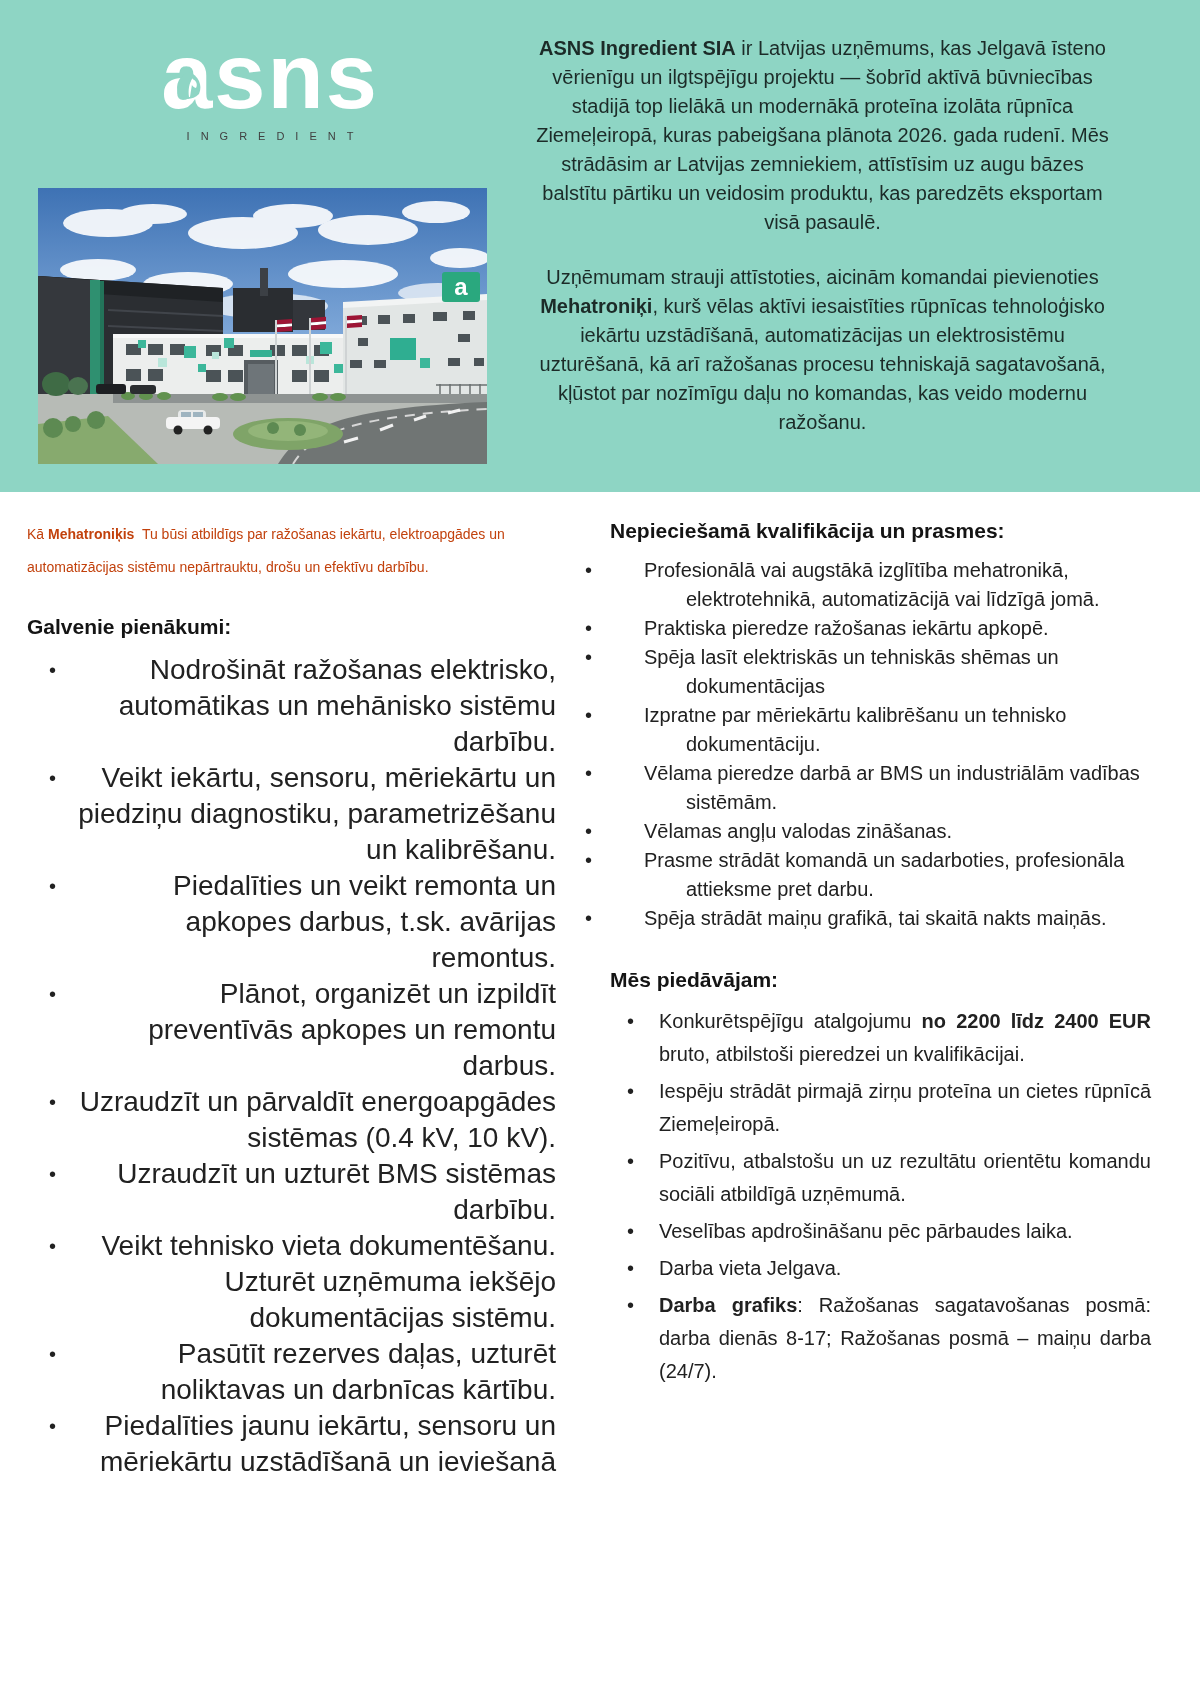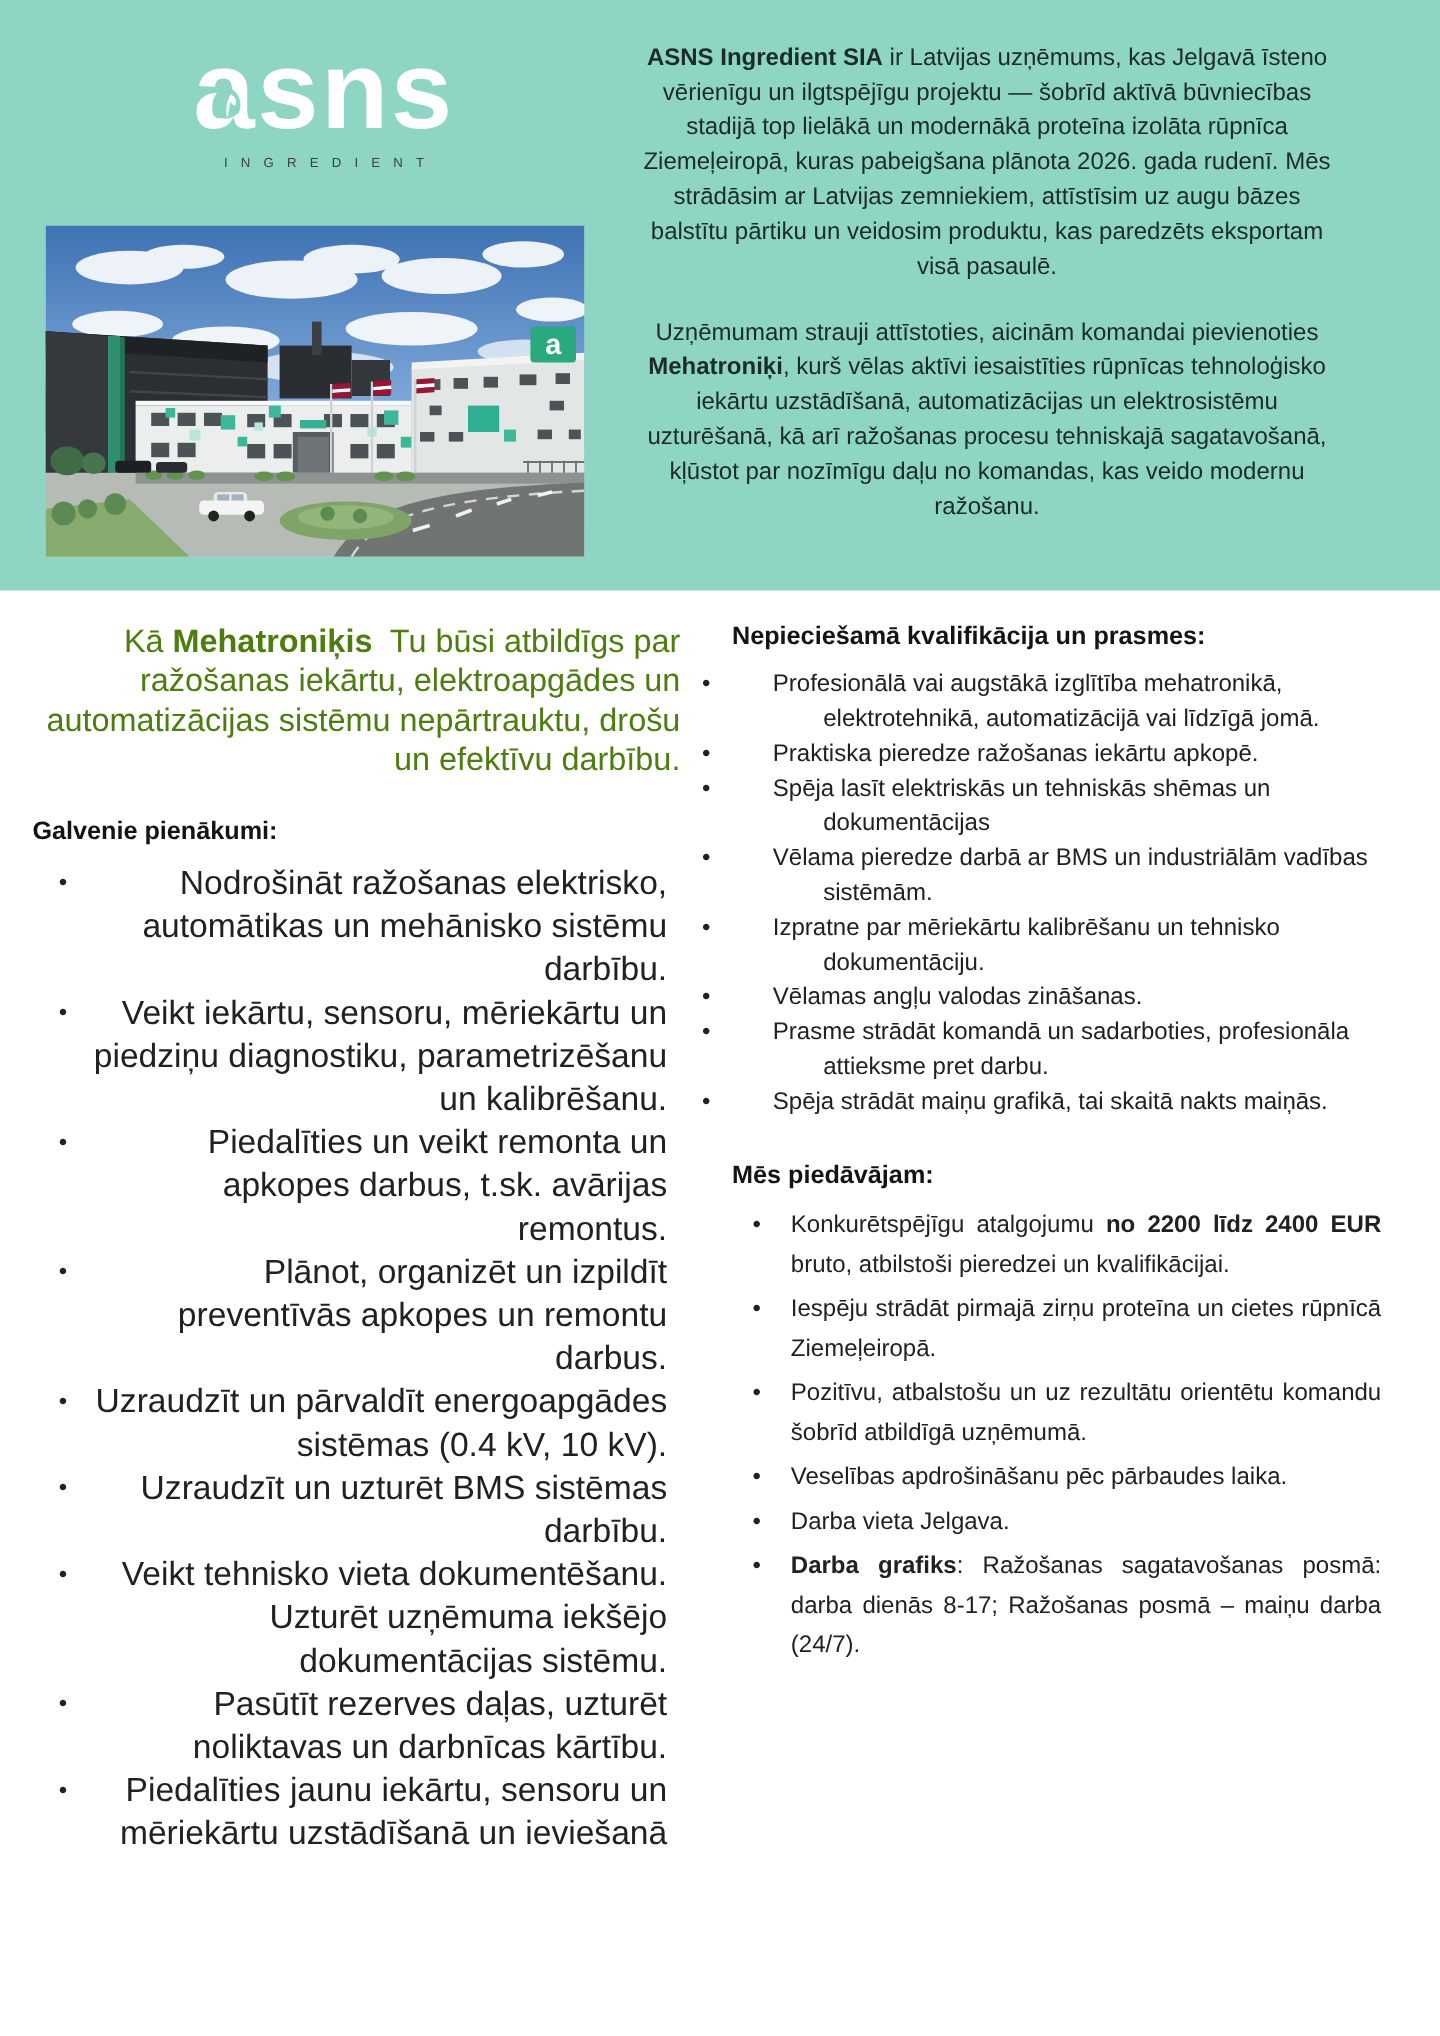--- a/index.html
+++ b/index.html
@@ -24,21 +24,21 @@
   .intro{position:absolute;left:530px;top:34px;width:585px;
          font-size:20px;line-height:29px;color:#1c2b28;text-align:center;}
   .intro p{margin:0 0 26px 0;}
   b{font-weight:700;}
 
   
   .cols{position:absolute;left:0;top:492px;width:1200px;height:1205px;}
   .col-left{position:absolute;left:27px;top:26px;width:540px;}
   .col-right{position:absolute;left:610px;top:26px;width:552px;}
 
-  .lead{font-size:27px;line-height:33px;margin:0 0 30px 0;color:#4d7c0f;text-align:right;}
+  .lead{font-size:14px;line-height:33px;margin:0 0 30px 0;color:#c2410c;}
   h2{font-size:21px;font-weight:700;margin:0 0 12px 0;color:#141414;line-height:26px;}
   .offer-h{margin-top:34px;margin-bottom:12px;}
 
   ul{list-style:none;margin:11px;padding:0;}
   li{position:relative;color:#212121;}
   li::before{content:"\2022";position:absolute;font-size:20px;}
 
   .duties{font-size:28px;line-height:36px;text-align:right;}
   .duties li{padding-left:38px;}
   .duties li::before{left:11px;}
@@ -271,31 +271,31 @@
           <li>Piedalīties jaunu iekārtu, sensoru un mēriekārtu uzstādīšanā un ieviešanā</li>
         </ul>
     </section>
 
     <section class="col-right">
       <h2>Nepieciešamā kvalifikācija un prasmes:</h2>
       <ul class="quals">
           <li>Profesionālā vai augstākā izglītība mehatronikā, elektrotehnikā, automatizācijā vai līdzīgā jomā.</li>
           <li>Praktiska pieredze ražošanas iekārtu apkopē.</li>
           <li>Spēja lasīt elektriskās un tehniskās shēmas un dokumentācijas</li>
+          <li>Izpratne par mēriekārtu kalibrēšanu un tehnisko dokumentāciju.</li>
           <li>Vēlama pieredze darbā ar BMS un industriālām vadības sistēmām.</li>
-          <li>Izpratne par mēriekārtu kalibrēšanu un tehnisko dokumentāciju.</li>
           <li>Vēlamas angļu valodas zināšanas.</li>
           <li>Prasme strādāt komandā un sadarboties, profesionāla attieksme pret darbu.</li>
           <li>Spēja strādāt maiņu grafikā, tai skaitā nakts maiņās.</li>
         </ul>
       <h2 class="offer-h">Mēs piedāvājam:</h2>
       <ul class="offers">
           <li><span>Konkurētspējīgu atalgojumu </span><b>no 2200 līdz 2400 EUR</b><span> bruto, atbilstoši pieredzei un kvalifikācijai.</span></li>
           <li>Iespēju strādāt pirmajā zirņu proteīna un cietes rūpnīcā Ziemeļeiropā.</li>
-          <li>Pozitīvu, atbalstošu un uz rezultātu orientētu komandu šobrīd atbildīgā uzņēmumā.</li>
+          <li>Pozitīvu, atbalstošu un uz rezultātu orientētu komandu sociāli atbildīgā uzņēmumā.</li>
           <li>Veselības apdrošināšanu pēc pārbaudes laika.</li>
           <li>Darba vieta Jelgava.</li>
           <li><b>Darba grafiks</b><span>: Ražošanas sagatavošanas posmā: darba dienās 8-17; Ražošanas posmā – maiņu darba (24/7).</span></li>
         </ul>
     </section>
 
   </main>
 </div>
 
 </body></html>

